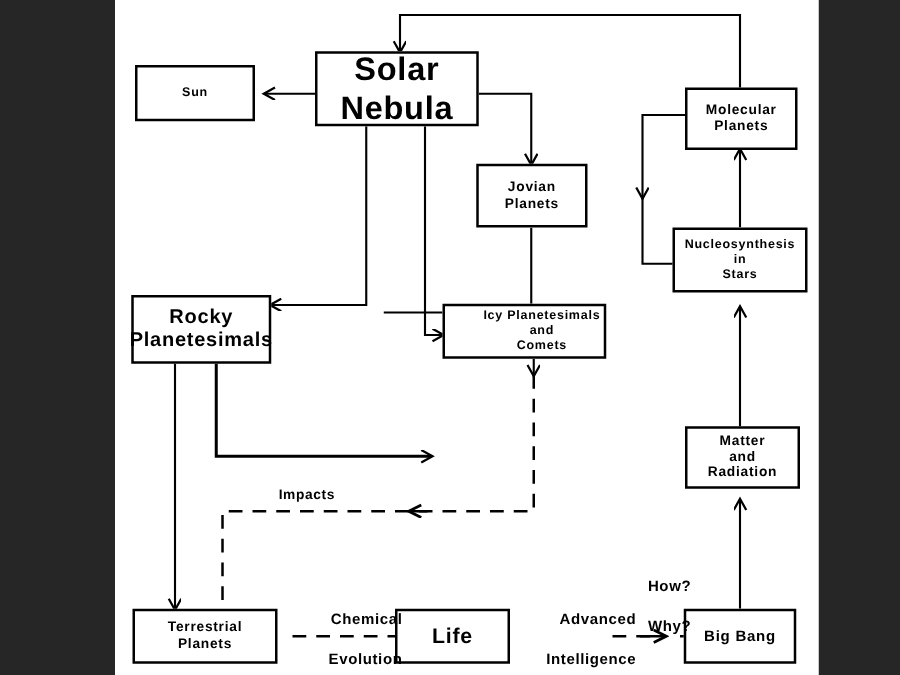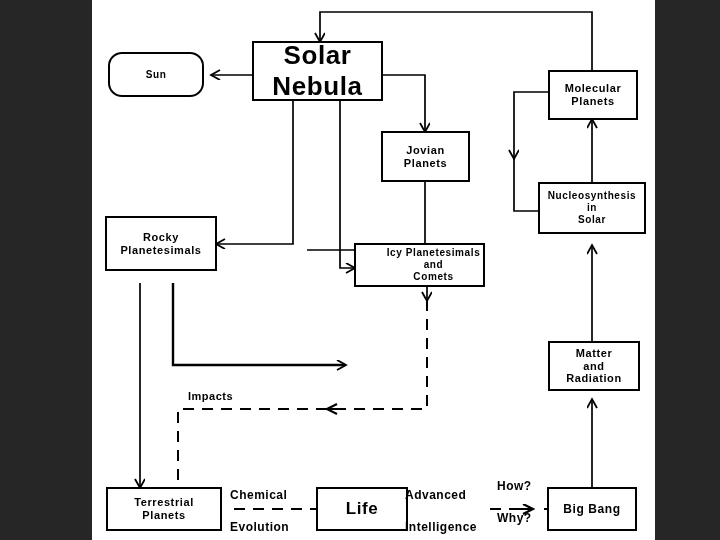--- a/index.html
+++ b/index.html
@@ -4,21 +4,21 @@
 <style>
   html,body{margin:0;padding:0;background:#262626;}
   #root{position:relative;width:720px;height:540px;background:#262626;overflow:hidden;
         font-family:"Liberation Sans",sans-serif;}
   #slide{position:absolute;left:92px;top:0;width:563px;height:540px;background:#ffffff;}
   #canvas{position:absolute;left:0;top:0;width:563px;height:540px;}
   .node{position:absolute;box-sizing:border-box;background:#fff;border:2.5px solid #000;
         display:flex;align-items:center;justify-content:center;text-align:center;
         color:#000;line-height:1.18;letter-spacing:.6px;font-weight:700;}
   .node span{display:block;white-space:pre-line;}
-  .lbl{position:absolute;color:#000;font-weight:700;letter-spacing:.5px;text-align:left;
+  .lbl{position:absolute;color:#000;font-weight:700;letter-spacing:.5px;text-align:right;
        line-height:1.35;white-space:pre-line;}
 </style>
 </head>
 <body>
 
 <div id="root">
   <div id="slide">
 
     <svg id="canvas" viewBox="0 0 563 540">
       <defs>
@@ -73,41 +73,41 @@
       <g fill="none" stroke="#000" stroke-width="1.7">
         <path d="M500,487 L500,400" marker-end="url(#ah)"></path>
         <path d="M500,358 L500,246" marker-end="url(#ah)"></path>
         <path d="M500,182 L500,120" marker-end="url(#ah)"></path>
 
         <path d="M456,92 L422,92 L422,158" marker-end="url(#ah)"></path>
         <path d="M422,158 L422,211 L456,211"></path>
       </g>
     </svg>
 
-    <div class="node" style="left:16px;top:52px;width:96px;height:45px;font-size:10px;border-radius:14px;">
+    <div class="node" style="left:16px;top:52px;width:96px;height:45px;font-size:10px;">
       <span>Sun</span>
     </div>
 
     <div class="node" style="left:160px;top:41px;width:131px;height:60px;font-size:26px;">
       <span>Solar
 Nebula</span>
     </div>
 
     <div class="node" style="left:289px;top:131px;width:89px;height:51px;font-size:11px;">
       <span>Jovian
 Planets</span>
     </div>
 
     <div class="node" style="left:262px;top:243px;width:131px;height:44px;font-size:10px;padding-left:28px;">
       <span>Icy  Planetesimals
 and
 Comets</span>
     </div>
 
-    <div class="node" style="left:13px;top:216px;width:112px;height:55px;font-size:11px;">
+    <div class="node" style="left:13px;top:236px;width:112px;height:55px;font-size:16px;">
       <span>Rocky
 Planetesimals</span>
     </div>
 
     <div class="node" style="left:14px;top:487px;width:116px;height:44px;font-size:11px;">
       <span>Terrestrial
 Planets</span>
     </div>
 
     <div class="node" style="left:224px;top:487px;width:92px;height:44px;font-size:17px;">
@@ -119,37 +119,37 @@
     </div>
 
     <div class="node" style="left:456px;top:70px;width:90px;height:50px;font-size:11px;">
       <span>Molecular
 Planets</span>
     </div>
 
     <div class="node" style="left:446px;top:182px;width:108px;height:52px;font-size:10px;">
       <span>Nucleosynthesis
 in
-Solar</span>
+Stars</span>
     </div>
 
     <div class="node" style="left:456px;top:341px;width:92px;height:50px;font-size:11px;">
       <span>Matter
 and
 Radiation</span>
     </div>
 
     <div class="lbl" style="left:96px;top:389px;width:80px;font-size:11px;">Impacts</div>
 
     <div class="lbl" style="left:138px;top:487px;width:92px;font-size:12px;">Chemical
 
 Evolution</div>
 
     <div class="lbl" style="left:313px;top:487px;width:104px;font-size:12px;">Advanced
 
 Intelligence</div>
 
-    <div class="lbl" style="left:405px;top:478px;width:56px;font-size:12px;">How?
+    <div class="lbl" style="left:405px;top:461px;width:56px;font-size:12px;">How?
 
 Why?</div>
 
   </div>
 </div>
 
 </body></html>

